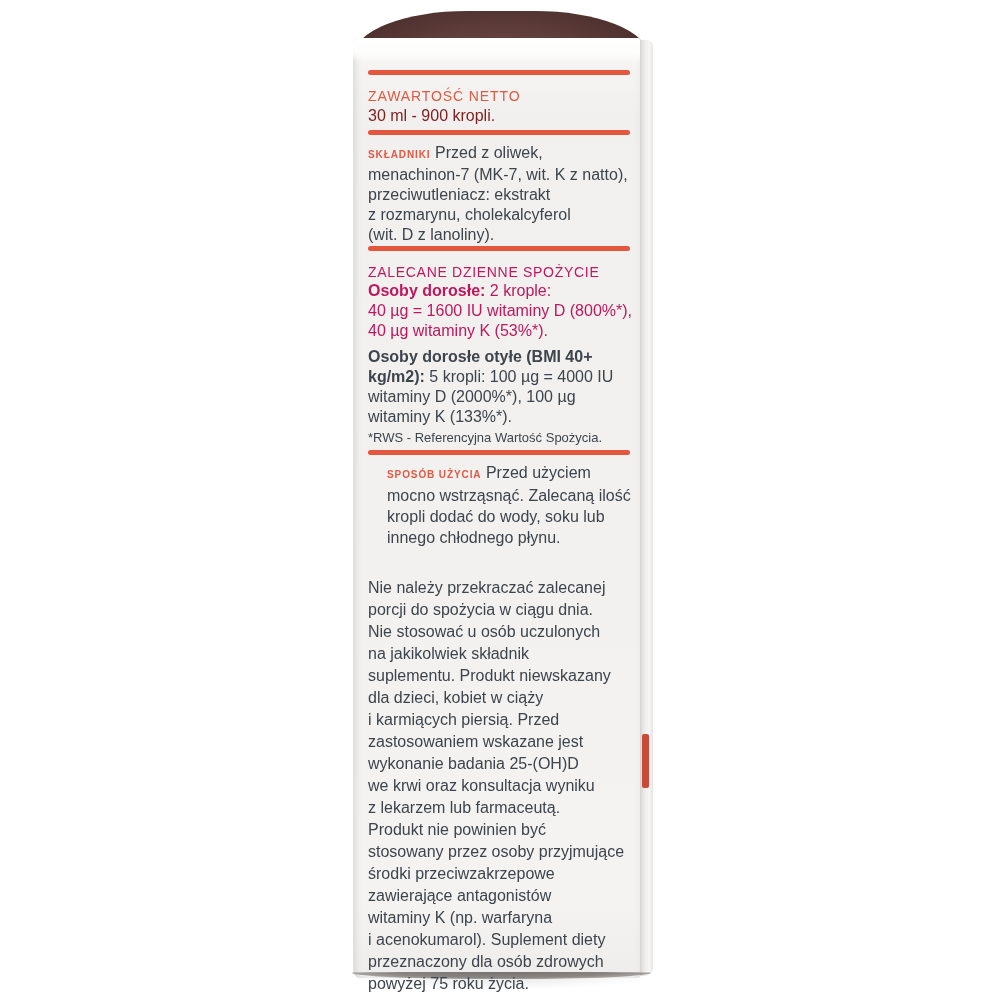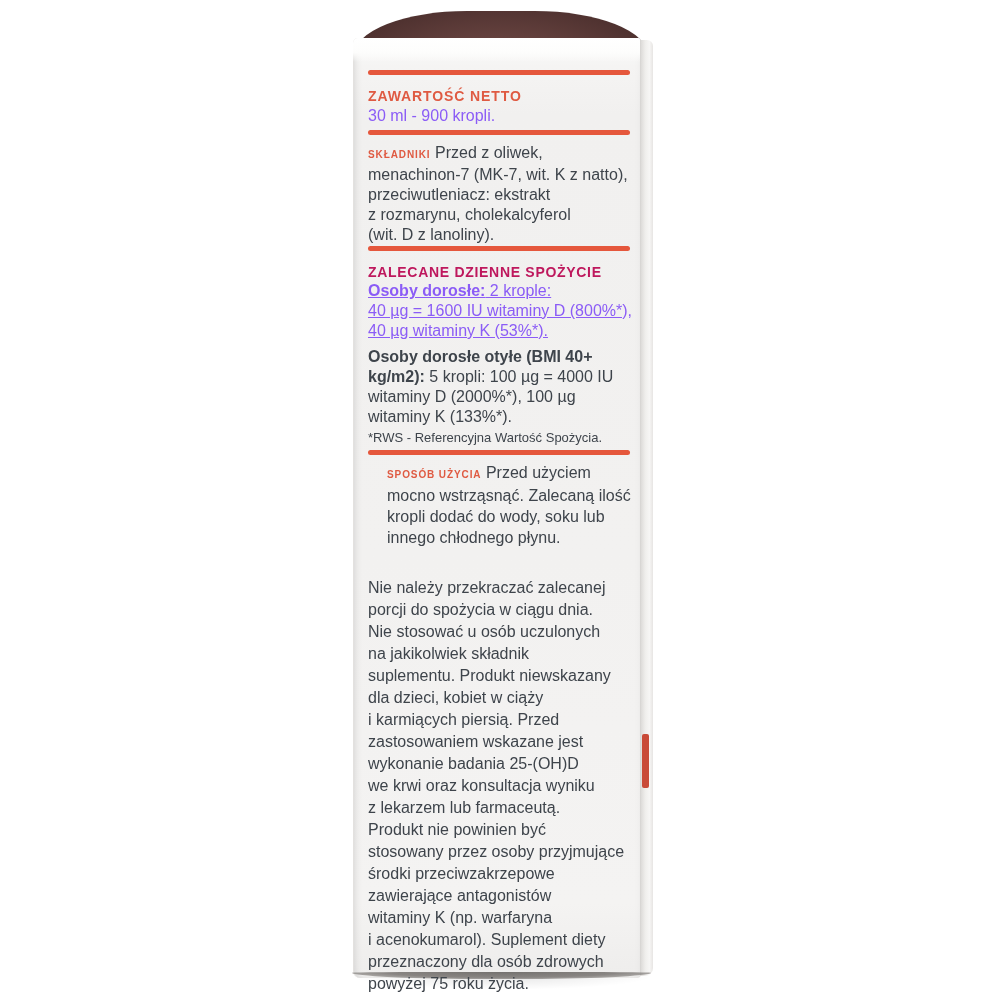--- a/index.html
+++ b/index.html
@@ -43,21 +43,21 @@
     opacity:.85;
   }
   .box-ground-shadow{
     position:absolute;left:350px;top:976px;width:304px;height:14px;
     background:radial-gradient(ellipse at 50% 0%, rgba(0,0,0,.10) 0%, rgba(0,0,0,0) 70%);
   }
   
   .rule{position:absolute;left:368px;width:262px;height:5px;border-radius:2.5px;}
   .head{
     position:absolute;left:368px;width:272px;
-    font-size:14px;font-weight:700;letter-spacing:0.9px;line-height:18px;
+    font-size:14px;font-weight:400;letter-spacing:0.9px;line-height:18px;
   }
   .body-txt{
     position:absolute;left:368px;width:276px;
     font-size:16px;line-height:20px;white-space:pre-line;
   }
   .inline-head{font-size:10px;font-weight:700;letter-spacing:0.9px;}
   .b{font-weight:700;}
   .footnote{font-size:13px;line-height:18px;}
   .lh21{line-height:21px;margin-left:19px;}
   .lh22{line-height:22px;margin-top:22px;}
@@ -71,35 +71,35 @@
   <div class="box-flap"></div>
   <div class="box-front"></div>
   <div class="box-top-band"></div>
   <div class="box-spine"></div>
   <div class="spine-accent" style="background:#c94a38;"></div>
   <div class="box-bottom-edge"></div>
 
   <div class="rule" style="top:70px;background:#e5573c;"></div>
 
   <div class="head" style="top:87px;color:#df5a42;">ZAWARTOŚĆ NETTO</div>
-  <div class="body-txt" style="top:106px;color:#8b5cf6;">30 ml - 900 kropli.</div>
+  <div class="body-txt" style="top:106px;color:#7f1d1d;">30 ml - 900 kropli.</div>
 
   <div class="rule" style="top:130px;background:#e5573c;"></div>
 
   <div class="body-txt" style="top:143px;color:#3e444b;"><span class="inline-head" style="color:#df5a42;">SKŁADNIKI</span><span> Przed z oliwek,</span>
 <span>menachinon-7 (MK-7, wit. K z natto),
 przeciwutleniacz: ekstrakt
 z rozmarynu, cholekalcyferol
 (wit. D z lanoliny).</span></div>
 
   <div class="rule" style="top:246px;background:#e5573c;"></div>
 
   <div class="head" style="top:263px;color:#be185d;letter-spacing:0.7px;">ZALECANE DZIENNE SPOŻYCIE</div>
 
-  <div class="body-txt" style="top:281px;color:#8b5cf6;text-decoration:underline;"><span class="b">Osoby dorosłe:</span><span> 2 krople:</span>
+  <div class="body-txt" style="top:281px;color:#be185d;"><span class="b">Osoby dorosłe:</span><span> 2 krople:</span>
 <span>40 µg = 1600 IU witaminy D (800%*),
 40 µg witaminy K (53%*).</span></div>
 
   <div class="body-txt" style="top:347px;color:#3e444b;"><span class="b">Osoby dorosłe otyłe (BMI 40+</span>
 <span class="b">kg/m2):</span><span> 5 kropli: 100 µg = 4000 IU</span>
 <span>witaminy D (2000%*), 100 µg
 witaminy K (133%*).</span></div>
 
   <div class="body-txt footnote" style="top:429px;color:#3e444b;">*RWS - Referencyjna Wartość Spożycia.</div>
 

